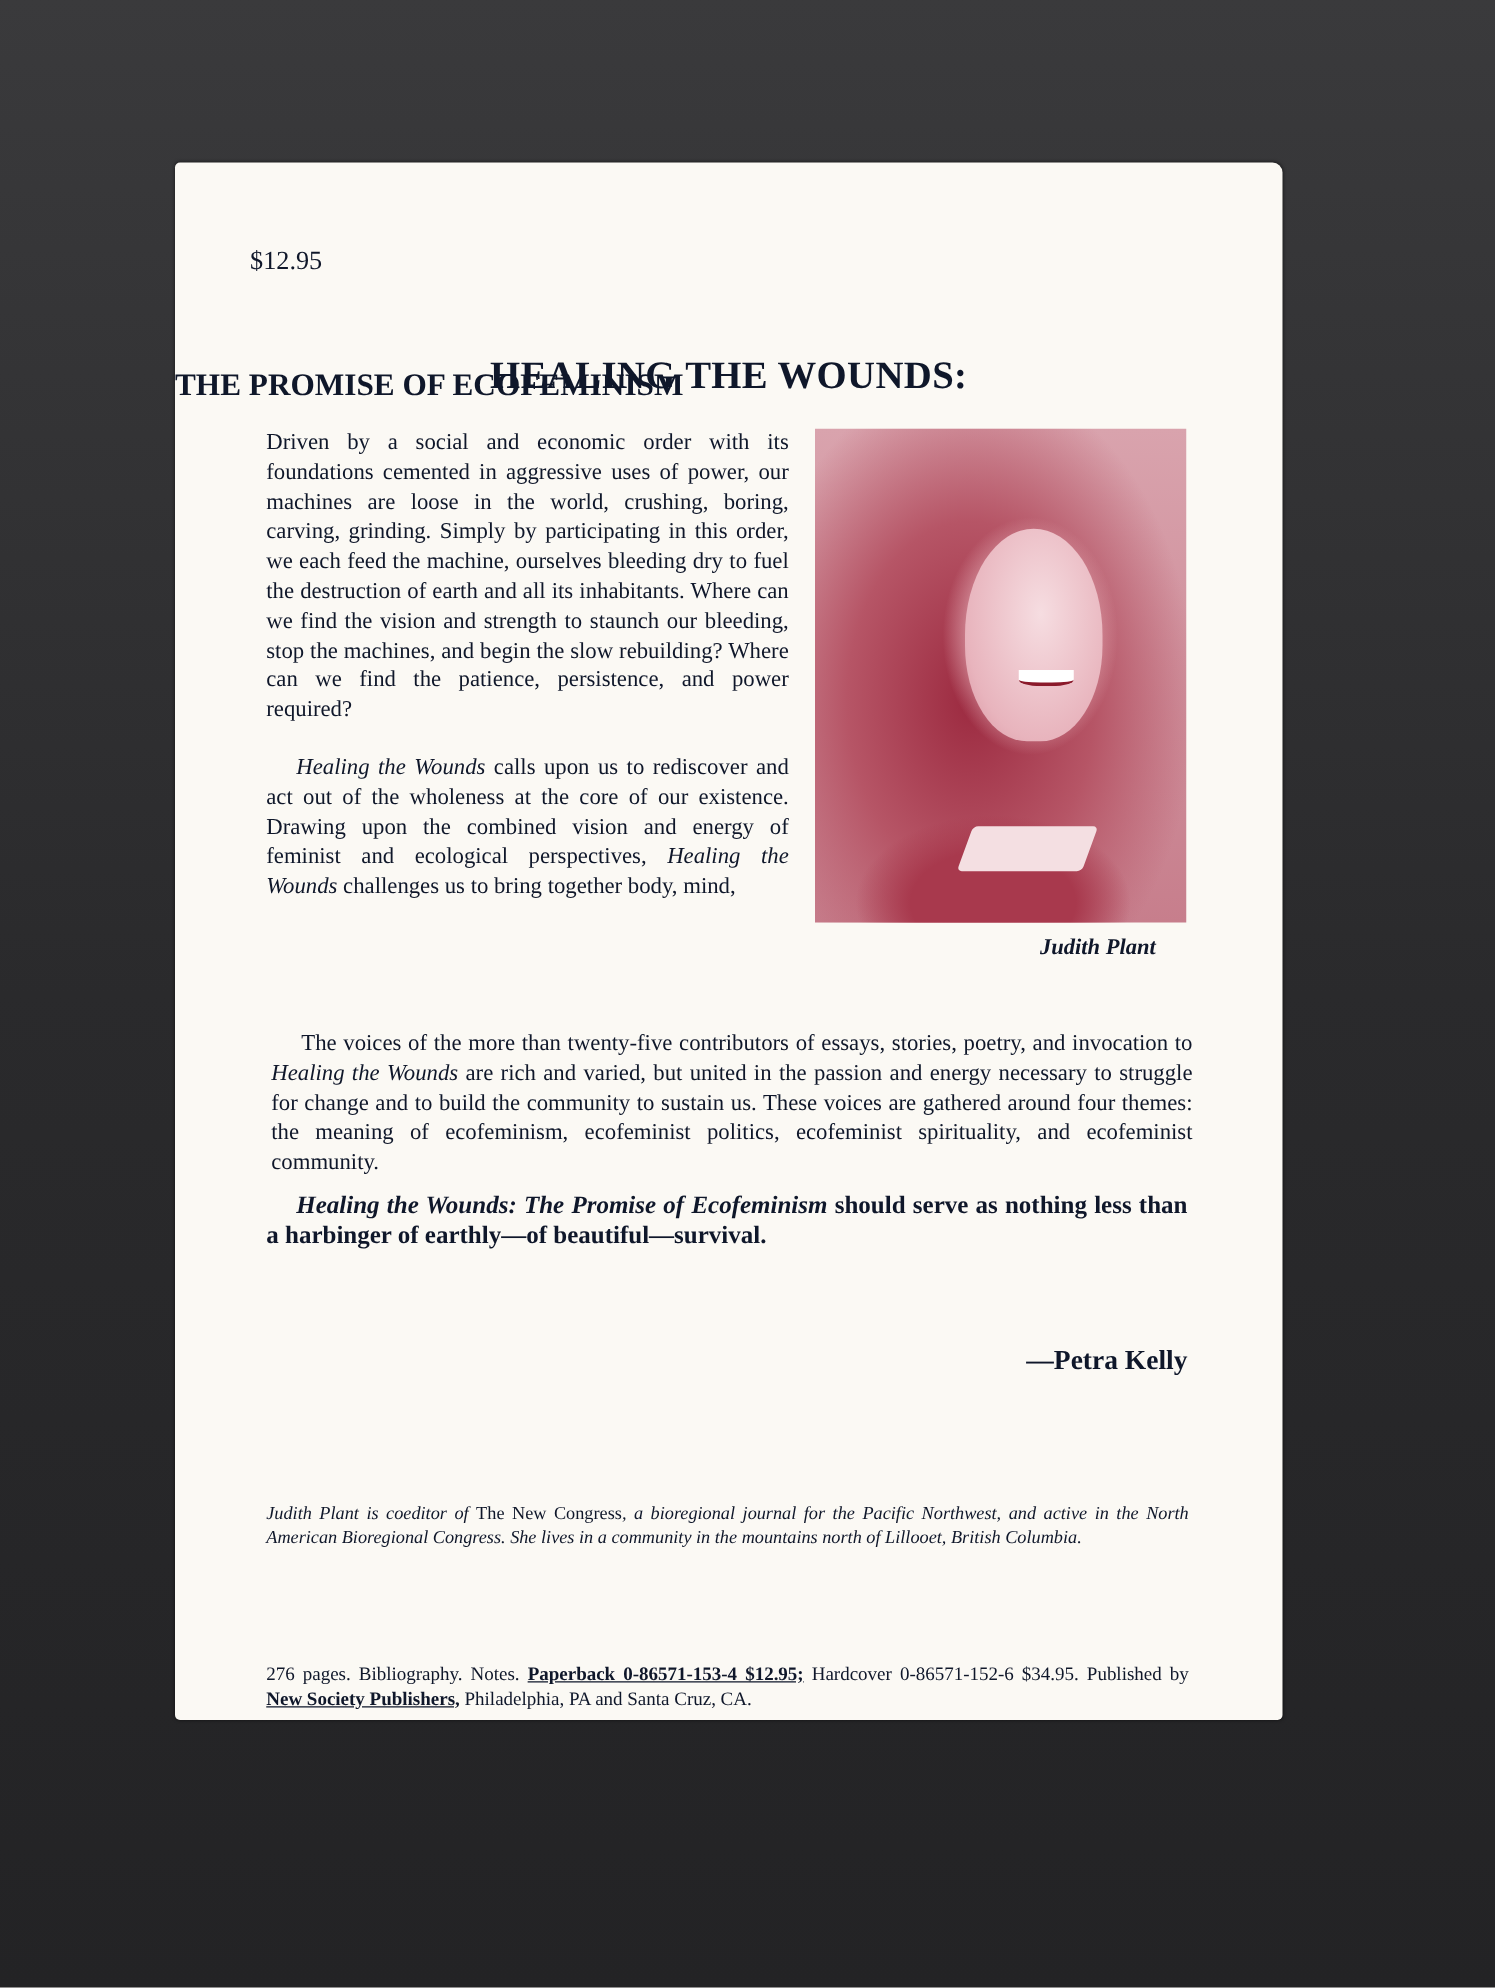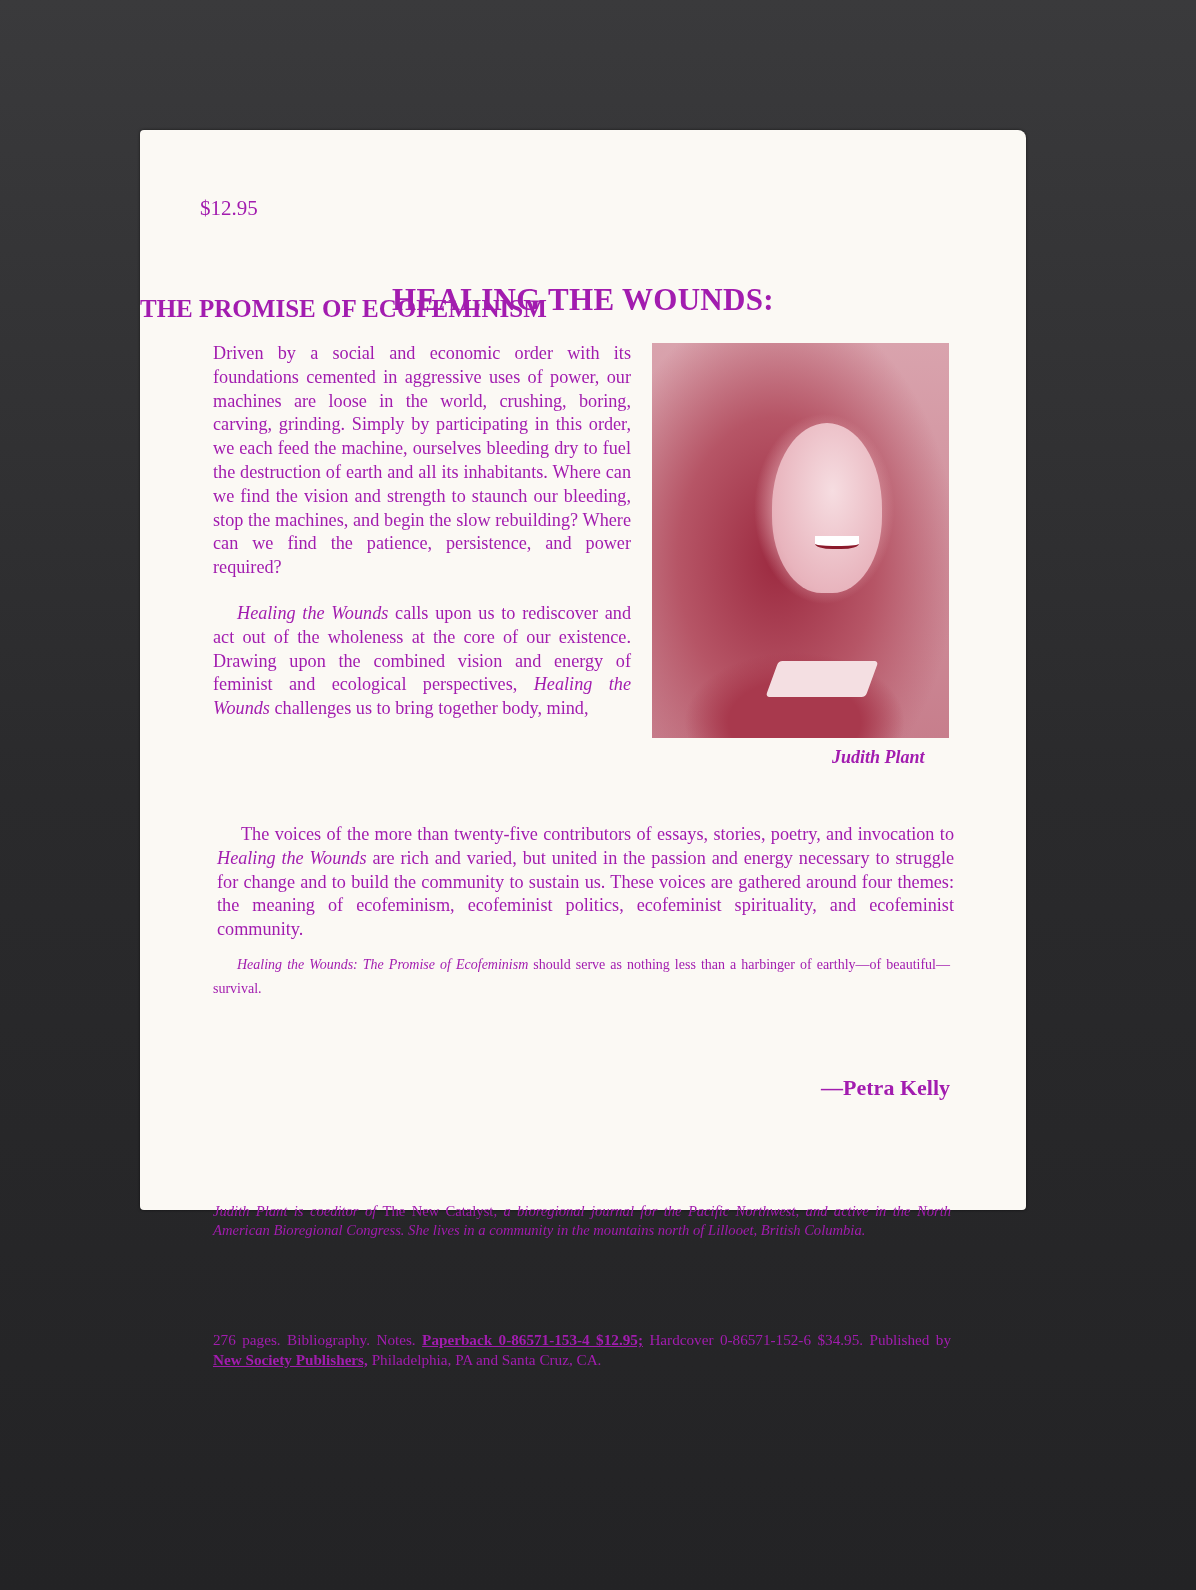--- a/index.html
+++ b/index.html
@@ -3,25 +3,25 @@
 <meta charset="utf-8">
 <style>
   html, body { margin:0; padding:0; }
   body {
     width:1196px; height:1590px; overflow:hidden;
     background: linear-gradient(180deg,#3a3a3c 0%,#2a2a2c 50%,#232325 100%);
     position:relative;
     font-family:"Liberation Serif","DejaVu Serif",serif;
   }
   .cover {
-    position:absolute; left:140px; top:130px; width:886px; height:1080px;
+    position:absolute; left:140px; top:130px; width:886px; height:1246px;
     background:#fbf9f4;
     border-radius:4px 8px 4px 4px;
     box-shadow: 0 0 3px rgba(0,0,0,0.6);
-    color:#a21caf;
+    color:#0f172a;
   }
   .price { position:absolute; left:60px; top:66px; font-size:21px; }
   .title1 { position:absolute; left:0; width:100%; top:124px; text-align:center; font-size:31px; font-weight:bold; letter-spacing:0.3px;margin-top:28px; }
   .title2 { position:absolute; left:0; width:100%; top:165px; text-align:left; font-size:25px; font-weight:bold; }
   .photo {
     position:absolute; left:512px; top:213px; width:297px; height:395px;
     background:
       radial-gradient(ellipse 70px 95px at 58% 42%, #f0c9cf 0%, #e3aab3 55%, rgba(227,170,179,0) 100%),
       radial-gradient(ellipse 110px 70px at 48% 96%, #a8394d 0%, #a8394d 60%, rgba(168,57,77,0) 100%),
       radial-gradient(ellipse 180px 260px at 42% 55%, #9c2a40 0%, #b65566 55%, rgba(182,85,102,0) 100%),
@@ -52,21 +52,21 @@
   .p2b {
     position:absolute; left:73px; top:643px; width:738px;
     font-size:18.2px; line-height:23.8px; margin:0; white-space:nowrap;
   }
   .p3 {
     position:absolute; left:73px; top:689px; width:737px;
     font-size:18.2px; line-height:23.8px; text-align:justify; margin:4px; text-indent:24px;
   }
   .p4 {
     position:absolute; left:73px; top:823px; width:737px;
-    font-size:14px; line-height:23.8px; text-align:justify; margin:0; text-indent:24px;
+    font-size:20px; line-height:23.8px; text-align:justify; margin:0; text-indent:24px;font-weight:bold;
   }
   .quote { position:absolute; left:73px; top:945px; font-size:22px; font-weight:bold; }
   .quote-attr { position:absolute; right:76px; top:945px; font-size:22px; font-weight:bold; }
   .bio {
     position:absolute; left:73px; top:1072px; width:738px;
     font-size:14.6px; line-height:19px; font-style:italic; text-align:justify; margin:0;
   }
   .bio .roman { font-style:normal; }
   .pub {
     position:absolute; left:73px; top:1200px; width:738px;
@@ -100,19 +100,19 @@
     <span>The voices of the more than twenty-five contributors of essays, stories, poetry, and invocation to </span><i class="t">Healing the Wounds</i><span> are rich and varied, but united in the passion and energy necessary to struggle for change and to build the community to sustain us. These voices are gathered around four themes: the meaning of ecofeminism, ecofeminist politics, ecofeminist spirituality, and ecofeminist community.</span>
   </p>
 
   <p class="p4">
     <i class="t">Healing the Wounds: The Promise of Ecofeminism</i><span> should serve as nothing less than a harbinger of earthly—of beautiful—survival.</span>
   </p>
 
   <div class="quote-attr">—Petra Kelly</div>
 
   <p class="bio">
-    <span>Judith Plant is coeditor of </span><span class="roman">The New Catalyst</span><span>, a bioregional journal for the Pacific Northwest, and active in the North American Bioregional Congress. She lives in a community in the mountains north of Lillooet, British Columbia.</span>
+    <span>Judith Plant is coeditor of </span><span class="roman">The New Congress</span><span>, a bioregional journal for the Pacific Northwest, and active in the North American Bioregional Congress. She lives in a community in the mountains north of Lillooet, British Columbia.</span>
   </p>
 
   <p class="pub">
     <span>276 pages. Bibliography. Notes. </span><b>Paperback 0-86571-153-4 $12.95;</b><span> Hardcover 0-86571-152-6 $34.95. Published by </span><b>New Society Publishers,</b><span> Philadelphia, PA and Santa Cruz, CA.</span>
   </p>
 </div>
 
 </body></html>

